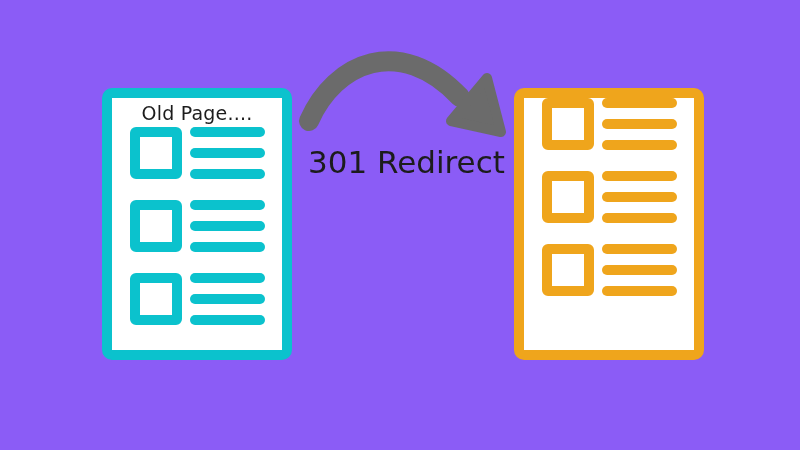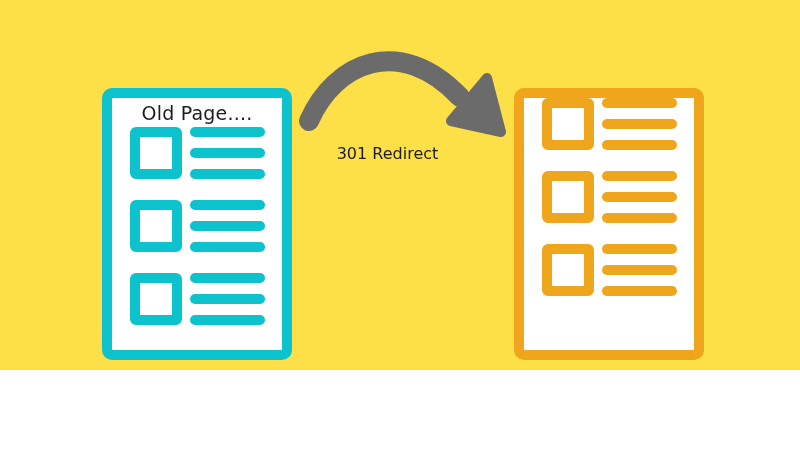--- a/index.html
+++ b/index.html
@@ -2,22 +2,22 @@
 <html style="--old-color: #0bc2cd; --new-color: #efa51c; --arrow-color: #6b6b6b; --ink: #1c1c1c;"><head>
 <meta charset="utf-8">
 <style>
   * { box-sizing: border-box; margin: 0; padding: 0; }
   html, body { background: #ffffff; }
   body { font-family: "DejaVu Sans", sans-serif; }
 
   .canvas {
     position: relative;
     width: 800px;
-    height: 370px;
-    background: #fde047;
+    height: 450px;
+    background: #8b5cf6;
     overflow: hidden;
   }
 
   .page {
     position: absolute;
     top: 88px;
     width: 190px;
     height: 272px;
     border: 10px solid var(--accent);
     border-radius: 10px;
@@ -81,25 +81,25 @@
   }
   .arrow-head {
     fill: var(--arrow-color);
     stroke: var(--arrow-color);
     stroke-width: 10;
     stroke-linejoin: round;
   }
 
   .redirect-label {
     position: absolute;
-    left: 300px;
+    left: 308px;
     top: 144px;
     width: 175px;
     text-align: center;
-    font-size: 16px;
+    font-size: 31px;
     color: var(--ink);
     white-space: nowrap;
   }
 </style>
 </head>
 <body>
 
 <div class="canvas">
 
   <div class="page page--old">

